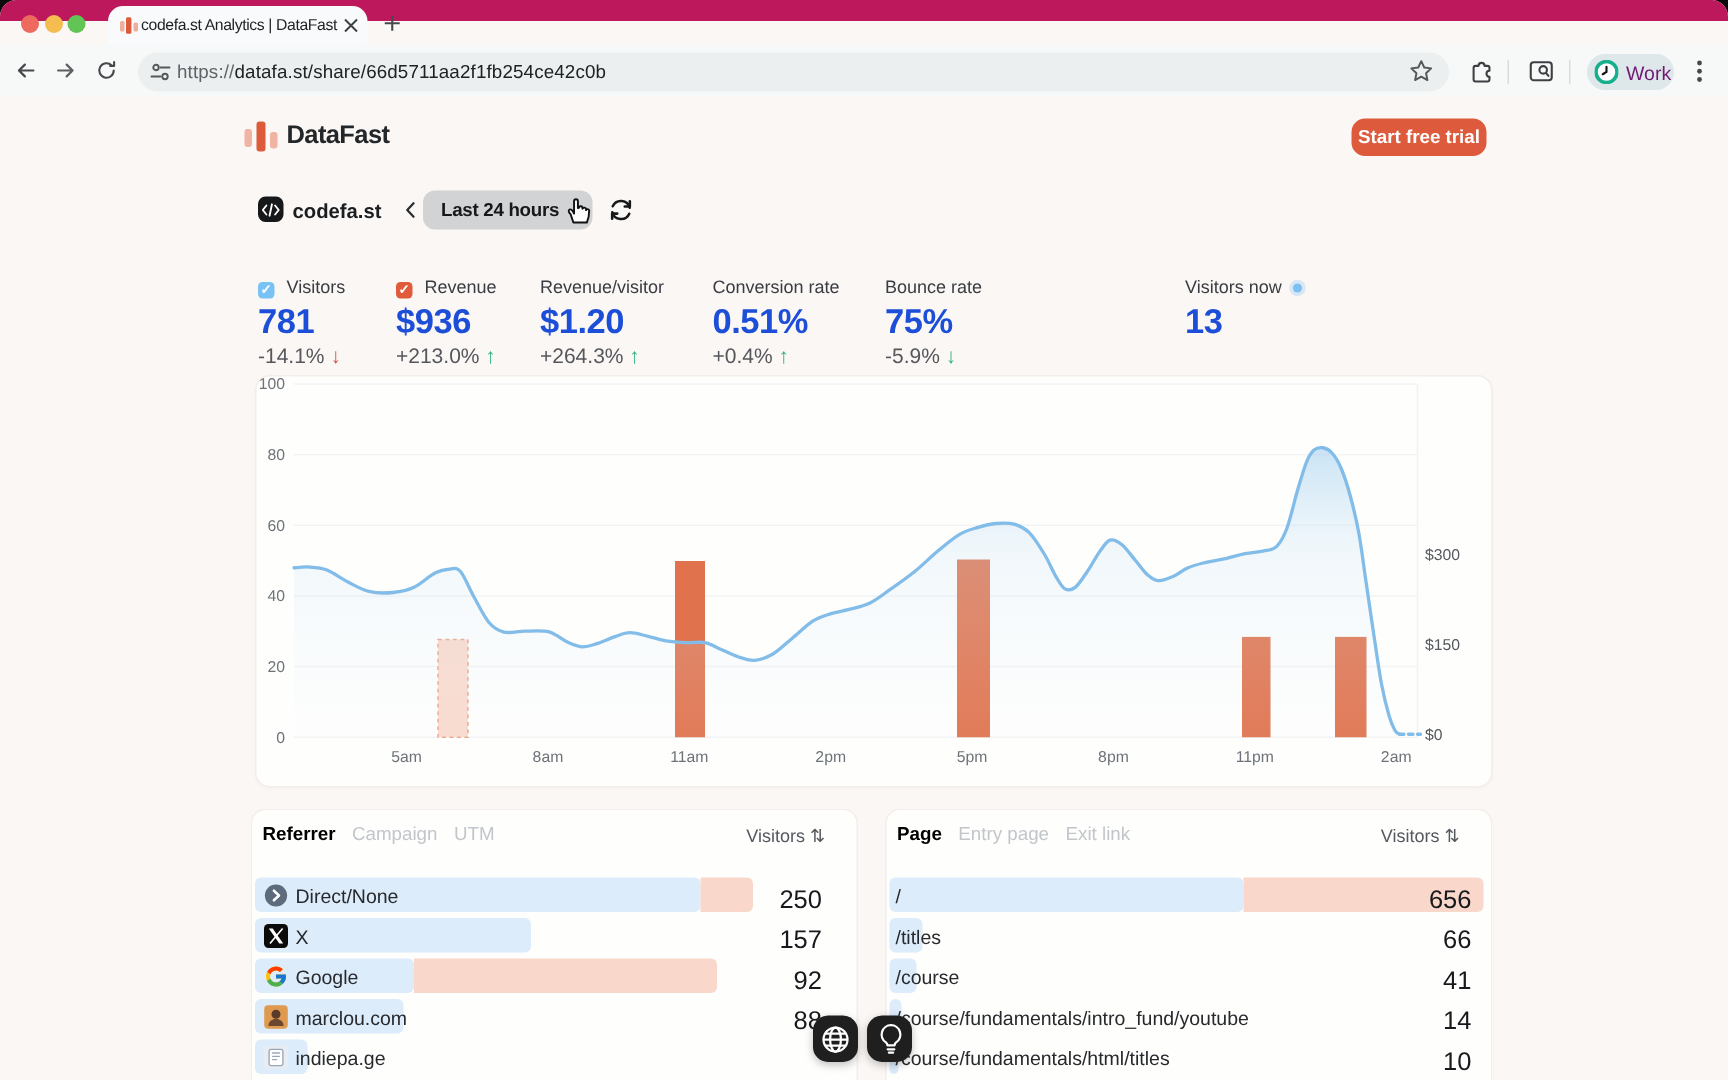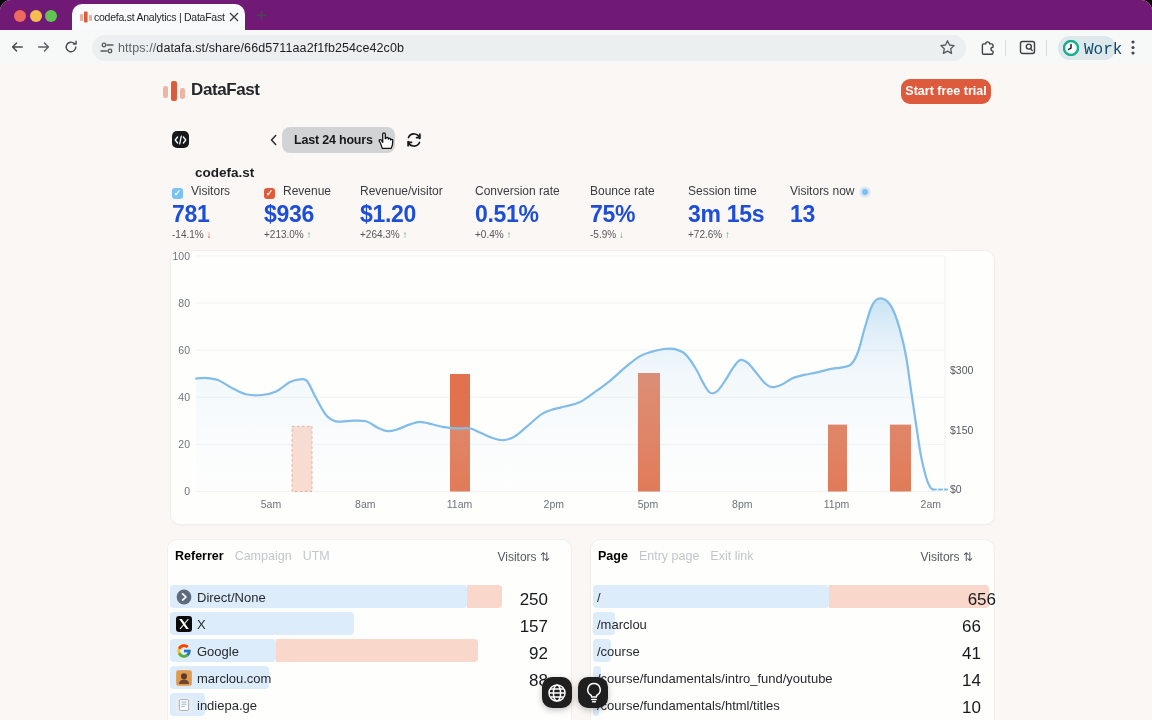--- a/index.html
+++ b/index.html
@@ -1,48 +1,48 @@
 <!DOCTYPE html>
 <html><head>
 <meta charset="utf-8">
 <style>
   * { margin:0; padding:0; box-sizing:border-box; }
   html,body { width:1152px; height:720px; overflow:hidden; }
   body { background:#0b0b0b; font-family:"Liberation Sans", sans-serif; }
   #win { position:absolute; left:0; top:0; width:1152px; height:720px;
          background:#fbf7f4; border-radius:11px 11px 0 0; overflow:hidden; }
   
-  #tabbar { position:absolute; left:0; top:0; width:1152px; height:30px; background:#701a75; }
+  #tabbar { position:absolute; left:0; top:0; width:1152px; height:14px; background:#be185d; }
   .tl { position:absolute; top:10px; width:12px; height:12px; border-radius:50%; }
   #tab { position:absolute; left:72px; top:4px; width:173px; height:26px; background:#f9fafb;
          border-radius:10px 10px 0 0; }
   #tabtitle { position:absolute; left:22px; top:7px; font-size:10.5px; color:#1e2124; letter-spacing:-0.25px; white-space:nowrap; }
   #tabclose { position:absolute; left:229px; top:8px; font-size:12px; color:#3c4043; font-weight:bold;}
   #urlrow { position:absolute; left:0; top:30px; width:1152px; height:34px; background:#f7f8f8; }
   #urlpill { position:absolute; left:92px; top:5px; width:874px; height:26px; border-radius:13px; background:#ecefef; }
   #urltext { position:absolute; left:118px; top:11px; font-size:12.5px; color:#202124; letter-spacing:0.1px;}
   .navic { position:absolute; top:9px; }
   .sep { position:absolute; top:10px; width:1px; height:16px; background:#d8dcde; }
   #profile { position:absolute; left:1058px; top:6px; width:58px; height:24px; border-radius:12px; background:#dee8eb; }
-  #profile span { position:absolute; left:26px; top:5px; font-size:16px; color:#0c4a6e;font-family:Liberation Mono, monospace; }
+  #profile span { position:absolute; left:26px; top:5px; font-size:13px; color:#701a75; }
   .logobar { position:absolute; border-radius:2px; }
   #logotext { position:absolute; left:191px; top:80px; font-size:17px; font-weight:800; color:#24272a; letter-spacing:-0.4px;}
   #cta { position:absolute; left:901px; top:79px; width:90px; height:25px; background:#dd5b3c; border-radius:9px;
          color:#fff; font-size:12.5px; font-weight:600; text-align:center; line-height:25px; }
   #siteicon { position:absolute; left:172px; top:131px; width:17px; height:17px; background:#16181a; border-radius:5px;
               color:#fff; font-size:9px; font-weight:700; text-align:center; line-height:17px; letter-spacing:-0.5px;}
-  #sitename { position:absolute; left:195px; top:133px; font-size:13.5px; font-weight:700; color:#1b1e21;margin-top:32px; }
+  #sitename { position:absolute; left:195px; top:133px; font-size:13.5px; font-weight:700; color:#1b1e21; }
   #chev { position:absolute; left:269px; top:131px; font-size:13px; color:#27272a; }
   #rangebtn { position:absolute; left:282px; top:127px; width:113px; height:26px; background:#d2d3d4; border-radius:8px;
               font-size:12.5px; font-weight:600; color:#17181a; line-height:26px; padding-left:12px; letter-spacing:-0.2px; }
   
   .stat { position:absolute; top:184px; }
   .slabel { font-size:12px; color:#393c42; white-space:nowrap; height:13px; }
   .sval { font-size:23px; font-weight:800; color:#1d4ed8; letter-spacing:-0.3px; margin-top:4px; white-space:nowrap;}
-  .sdelta { font-size:10px; color:#55575c; margin-top:1px; white-space:nowrap;}
+  .sdelta { font-size:14px; color:#55575c; margin-top:1px; white-space:nowrap;}
   .cb { display:inline-block; width:11px; height:11px; border-radius:3px; vertical-align:-1px; margin-right:8px;
         color:#fff; font-size:9px; font-weight:700; text-align:center; line-height:11px; }
   .up { color:#2fb27c; } .dn { color:#e04f43; } .dng { color:#2fb27c; }
   
   #chartcard { position:absolute; left:170px; top:250px; width:825px; height:275px; background:#fefefd;
                border:1px solid #f2eeea; border-radius:10px; box-shadow:0 1px 2px rgba(120,100,90,0.04); }
   
   .tcard { position:absolute; top:539px; width:405px; height:190px; background:#fefefd;
            border:1px solid #f2eeea; border-radius:10px 10px 0 0; border-bottom:none; }
   .thead { position:absolute; top:9px; left:7px; font-size:12.5px; }
@@ -170,25 +170,20 @@
   </div>
   <div class="stat" style="left:475px">
     <div class="slabel">Conversion rate</div>
     <div class="sval">0.51%</div>
     <div class="sdelta">+0.4% <span class="up">↑</span></div>
   </div>
   <div class="stat" style="left:590px">
     <div class="slabel">Bounce rate</div>
     <div class="sval">75%</div>
     <div class="sdelta">-5.9% <span class="dng">↓</span></div>
-  </div>
-  <div class="stat" style="left:688px">
-    <div class="slabel">Session time</div>
-    <div class="sval">3m 15s</div>
-    <div class="sdelta">+72.6% <span class="up">↑</span></div>
   </div>
   <div class="stat" style="left:790px">
     <div class="slabel">Visitors now <span style="display:inline-block;width:6px;height:6px;border-radius:50%;background:#7cc0f2;box-shadow:0 0 0 2.5px rgba(124,192,242,0.28);margin-left:4px;"></span></div>
     <div class="sval">13</div>
   </div>
 
   <div id="chartcard"></div>
   <svg id="chartsvg" style="position:absolute;left:170px;top:250px" width="825" height="275" viewBox="0 0 825 275">
 <defs>
         <linearGradient id="ag" gradientUnits="userSpaceOnUse" x1="0" y1="44" x2="0" y2="241">
@@ -287,25 +282,25 @@
         <div class="rlabel" style="left:29px">indiepa.ge</div>
       </div>
   </div>
   <div class="tcard" style="left:590px">
     <div class="thead"><b>Page</b><span>Entry page</span><span>Exit link</span></div>
     <div class="tvis">Visitors ⇅</div>
 <div class="trow" style="left:0;top:45px;width:405px;">
         <div class="bar bblue" style="left:2px;width:236px"></div>
         <div class="bar bpink" style="left:238px;width:160px"></div>
         <div class="rlabel" style="left:6px">/</div>
-        <div class="rval" style="right:0">656</div>
+        <div class="rval" style="right:15px">656</div>
       </div>
       <div class="trow" style="left:0;top:72px;width:405px;">
         <div class="bar bblue" style="left:2px;width:22px"></div>
-        <div class="rlabel" style="left:6px">/marclou</div>
+        <div class="rlabel" style="left:6px">/titles</div>
         <div class="rval" style="right:15px">66</div>
       </div>
       <div class="trow" style="left:0;top:99px;width:405px;">
         <div class="bar bblue" style="left:2px;width:18px"></div>
         <div class="rlabel" style="left:6px">/course</div>
         <div class="rval" style="right:15px">41</div>
       </div>
       <div class="trow" style="left:0;top:126px;width:405px;">
         <div class="bar bblue" style="left:2px;width:8px"></div>
         <div class="rlabel" style="left:6px">/course/fundamentals/intro_fund/youtube</div>

